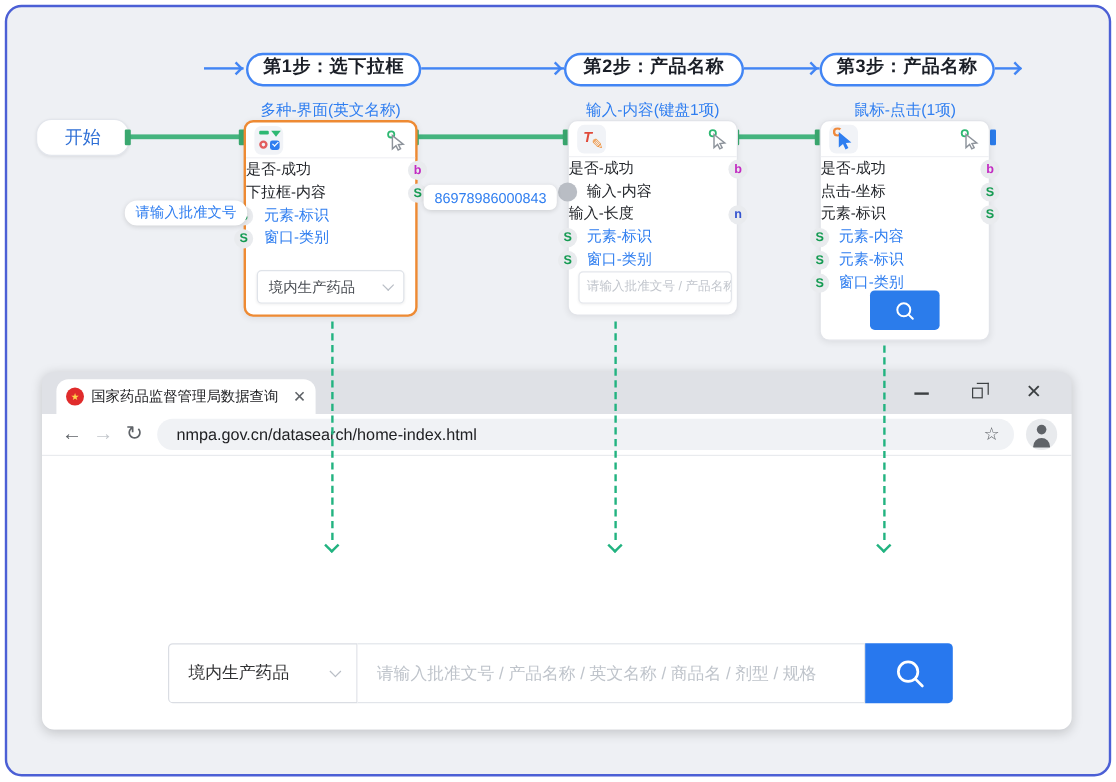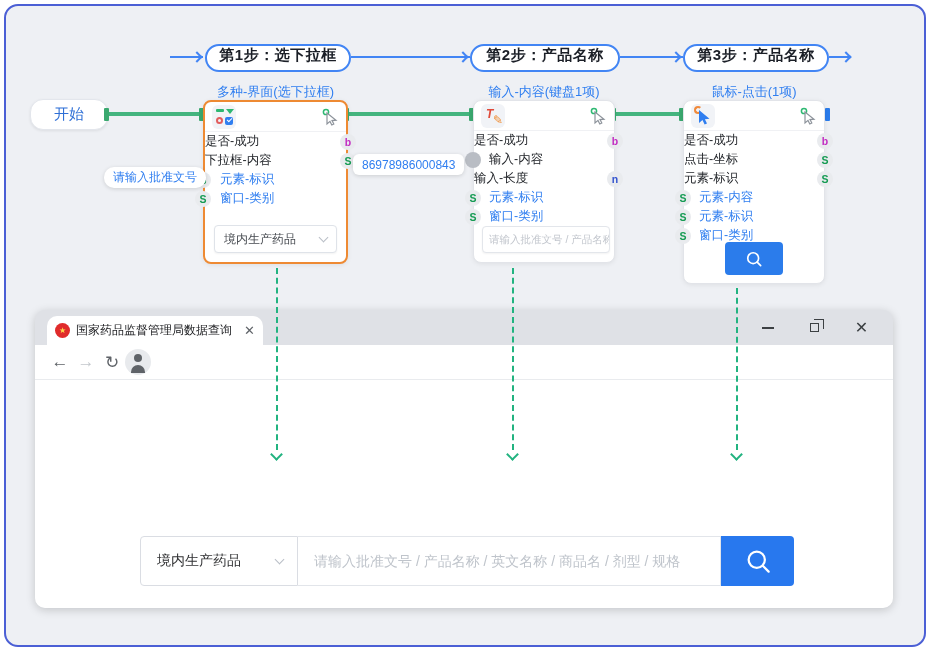--- a/index.html
+++ b/index.html
@@ -130,21 +130,21 @@
 <div class="gline" style="left:348px;width:125px;"></div>
 <div class="gline" style="left:615px;width:68px;"></div>
 <div class="gcap" style="left:104px;"></div>
 <div class="gcap" style="left:199px;"></div>
 <div class="gcap" style="left:344px;"></div>
 <div class="gcap" style="left:469px;"></div>
 <div class="gcap" style="left:611px;"></div>
 <div class="gcap" style="left:679px;"></div>
 <div class="bcap" style="left:825px;"></div>
 
-<div class="node-title" style="left:203px;width:145px;">多种-界面(选下拉框)</div>
+<div class="node-title" style="left:203px;width:145px;">多种-界面(英文名称)</div>
 <div class="node-title" style="left:473px;width:142px;">输入-内容(键盘1项)</div>
 <div class="node-title" style="left:683px;width:142px;">鼠标-点击(1项)</div>
 
 <div class="node selected" style="left:203px;width:145px;height:164px;">
   <div class="node-header">
     <span class="icon-box">
       <i class="m1-bar"></i>
         <i class="m1-tri"></i>
         <i class="m1-radio"></i>
         <i class="m1-check"></i>
@@ -289,20 +289,24 @@
       <span class="win-btn">
           <i class="win-restore"></i>
         </span>
       <span class="win-btn win-close">✕</span>
     </div>
   </div>
   <div class="toolbar">
     <span class="nav-ico">←</span>
     <span class="nav-ico disabled">→</span>
     <span class="nav-ico">↻</span>
+    <div class="url-bar">
+      <span class="url-text">nmpa.gov.cn/datasearch/home-index.html</span>
+      <span class="star">☆</span>
+    </div>
     <div class="avatar">
         <i class="head"></i>
         <i class="body"></i>
       </div>
   </div>
   <div class="page">
     <div class="search-form">
       <div class="cat-select">
         <span>境内生产药品</span>
         <i class="chev"></i>

